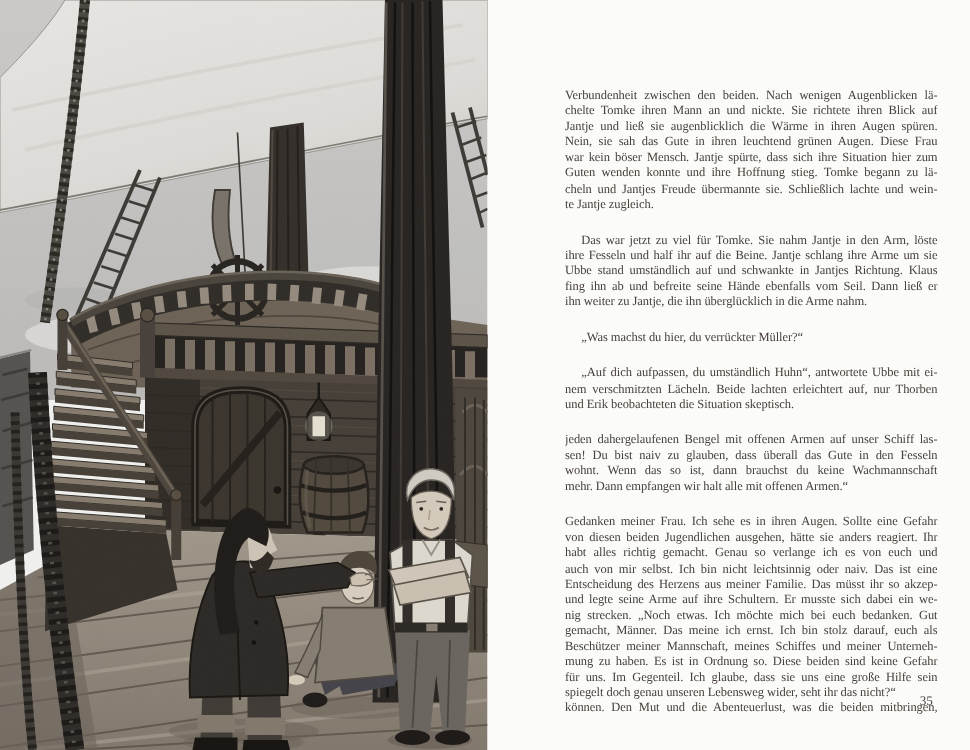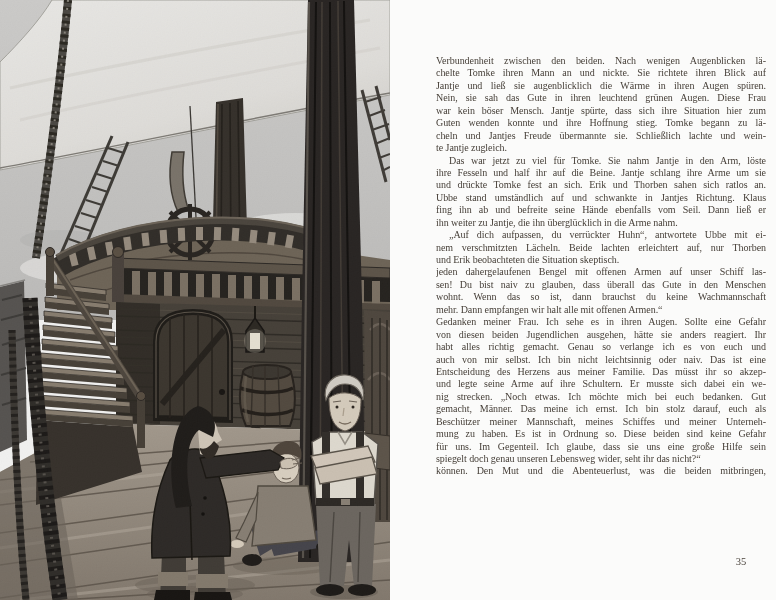--- a/index.html
+++ b/index.html
@@ -4,21 +4,21 @@
 <style>
   html,body{margin:0;padding:0;}
   body{
     width:776px;height:600px;position:relative;overflow:hidden;
     background:#fbfbfa;
     font-family:"Liberation Serif", serif;
   }
   .illustration{position:absolute;left:0;top:0;width:390px;height:600px;}
   .illustration svg{display:block;width:390px;height:600px;}
   .text-page{position:absolute;left:436px;top:55px;width:330px;}
-  .para{margin:0;padding:0;}
+  .para{margin:16px;padding:0;}
   .line{
     font-size:10px;line-height:12.45px;height:12.45px;overflow:hidden;
     color:#474039;text-align:justify;text-align-last:justify;
     letter-spacing:-0.05px;
   }
   .line.last{text-align-last:left;}
   .line.indent{text-indent:13px;}
   .page-number{
     position:absolute;left:726px;top:556px;width:30px;text-align:center;
     font-size:10.5px;color:#4a433c;
@@ -337,33 +337,35 @@
         <div class="line">Jantje und ließ sie augenblicklich die Wärme in ihren Augen spüren.</div>
         <div class="line">Nein, sie sah das Gute in ihren leuchtend grünen Augen. Diese Frau</div>
         <div class="line">war kein böser Mensch. Jantje spürte, dass sich ihre Situation hier zum</div>
         <div class="line">Guten wenden konnte und ihre Hoffnung stieg. Tomke begann zu lä-</div>
         <div class="line">cheln und Jantjes Freude übermannte sie. Schließlich lachte und wein-</div>
         <div class="line last">te Jantje zugleich.</div>
       </div>
       <div class="para">
         <div class="line indent">Das war jetzt zu viel für Tomke. Sie nahm Jantje in den Arm, löste</div>
         <div class="line">ihre Fesseln und half ihr auf die Beine. Jantje schlang ihre Arme um sie</div>
-        <div class="line">und drückte Tomke fest an sich. Erik und Thorben sahen sich ratlos an.</div>
         <div class="line">Ubbe stand umständlich auf und schwankte in Jantjes Richtung. Klaus</div>
         <div class="line">fing ihn ab und befreite seine Hände ebenfalls vom Seil. Dann ließ er</div>
         <div class="line last">ihn weiter zu Jantje, die ihn überglücklich in die Arme nahm.</div>
       </div>
       <div class="para">
-        <div class="line indent">„Auf dich aufpassen, du verrückter Huhn“, antwortete Ubbe mit ei-</div>
+        <div class="line last indent">„Was machst du hier, du verrückter Müller?“</div>
+      </div>
+      <div class="para">
+        <div class="line indent">„Auf dich aufpassen, du umständlich Huhn“, antwortete Ubbe mit ei-</div>
         <div class="line">nem verschmitzten Lächeln. Beide lachten erleichtert auf, nur Thorben</div>
         <div class="line last">und Erik beobachteten die Situation skeptisch.</div>
       </div>
       <div class="para">
         <div class="line">jeden dahergelaufenen Bengel mit offenen Armen auf unser Schiff las-</div>
-        <div class="line">sen! Du bist naiv zu glauben, dass überall das Gute in den Menschen</div>
+        <div class="line">sen! Du bist naiv zu glauben, dass überall das Gute in den Fesseln</div>
         <div class="line">wohnt. Wenn das so ist, dann brauchst du keine Wachmannschaft</div>
         <div class="line last">mehr. Dann empfangen wir halt alle mit offenen Armen.“</div>
       </div>
       <div class="para">
         <div class="line">Gedanken meiner Frau. Ich sehe es in ihren Augen. Sollte eine Gefahr</div>
         <div class="line">von diesen beiden Jugendlichen ausgehen, hätte sie anders reagiert. Ihr</div>
         <div class="line">habt alles richtig gemacht. Genau so verlange ich es von euch und</div>
         <div class="line">auch von mir selbst. Ich bin nicht leichtsinnig oder naiv. Das ist eine</div>
         <div class="line">Entscheidung des Herzens aus meiner Familie. Das müsst ihr so akzep-</div>
         <div class="line">und legte seine Arme auf ihre Schultern. Er musste sich dabei ein we-</div>

